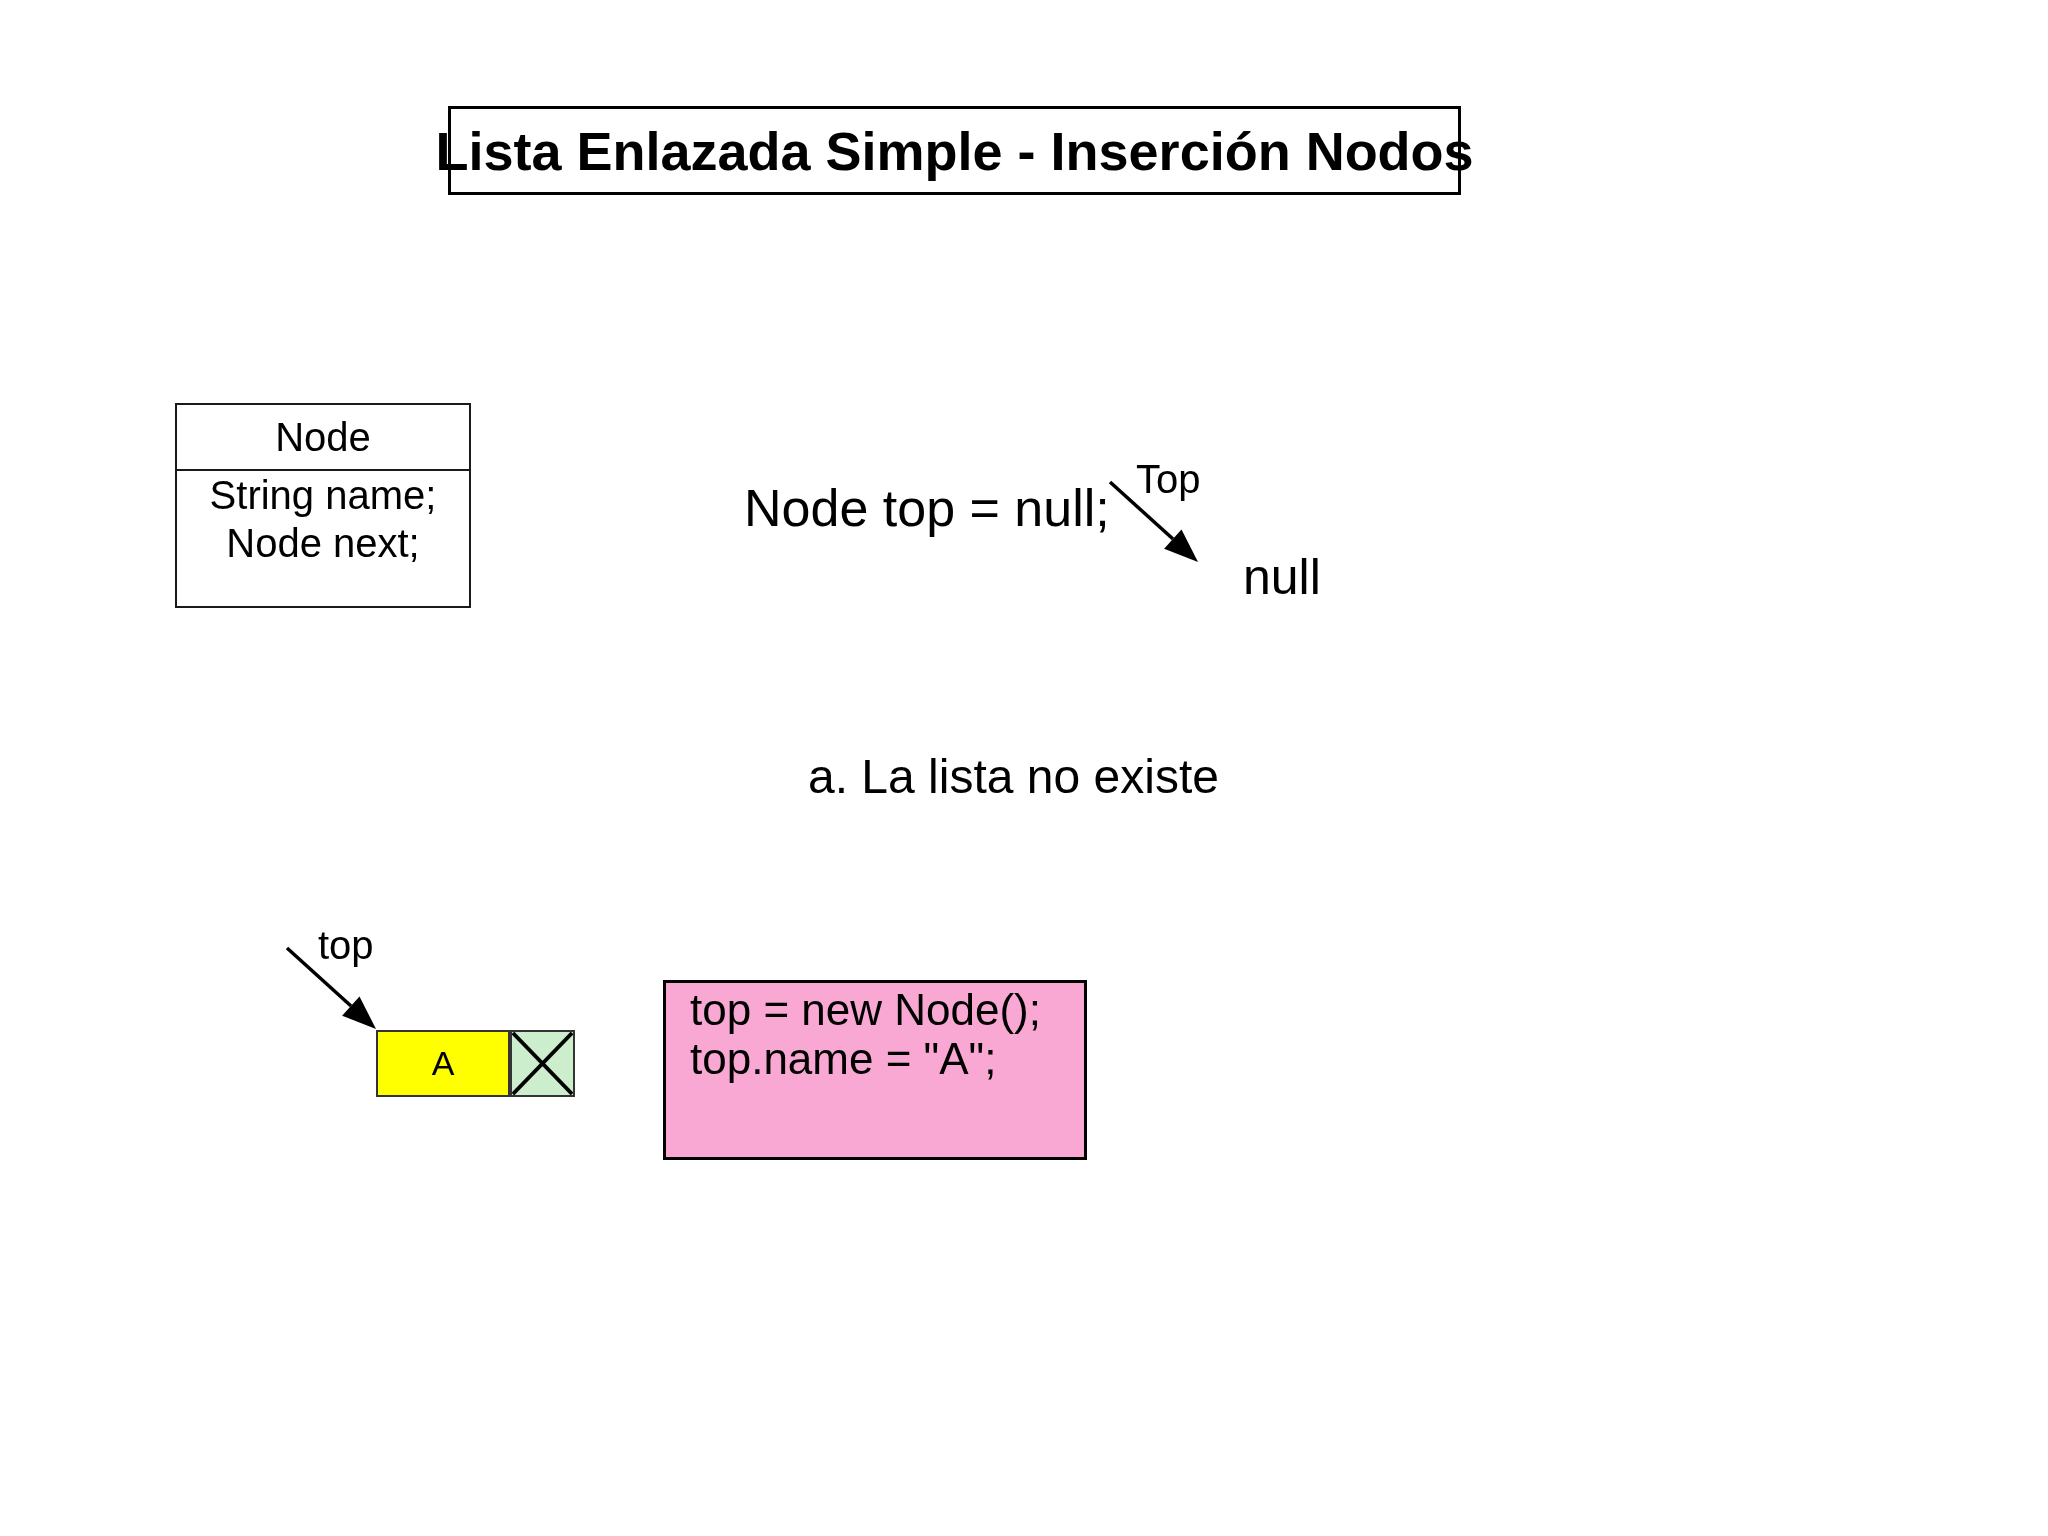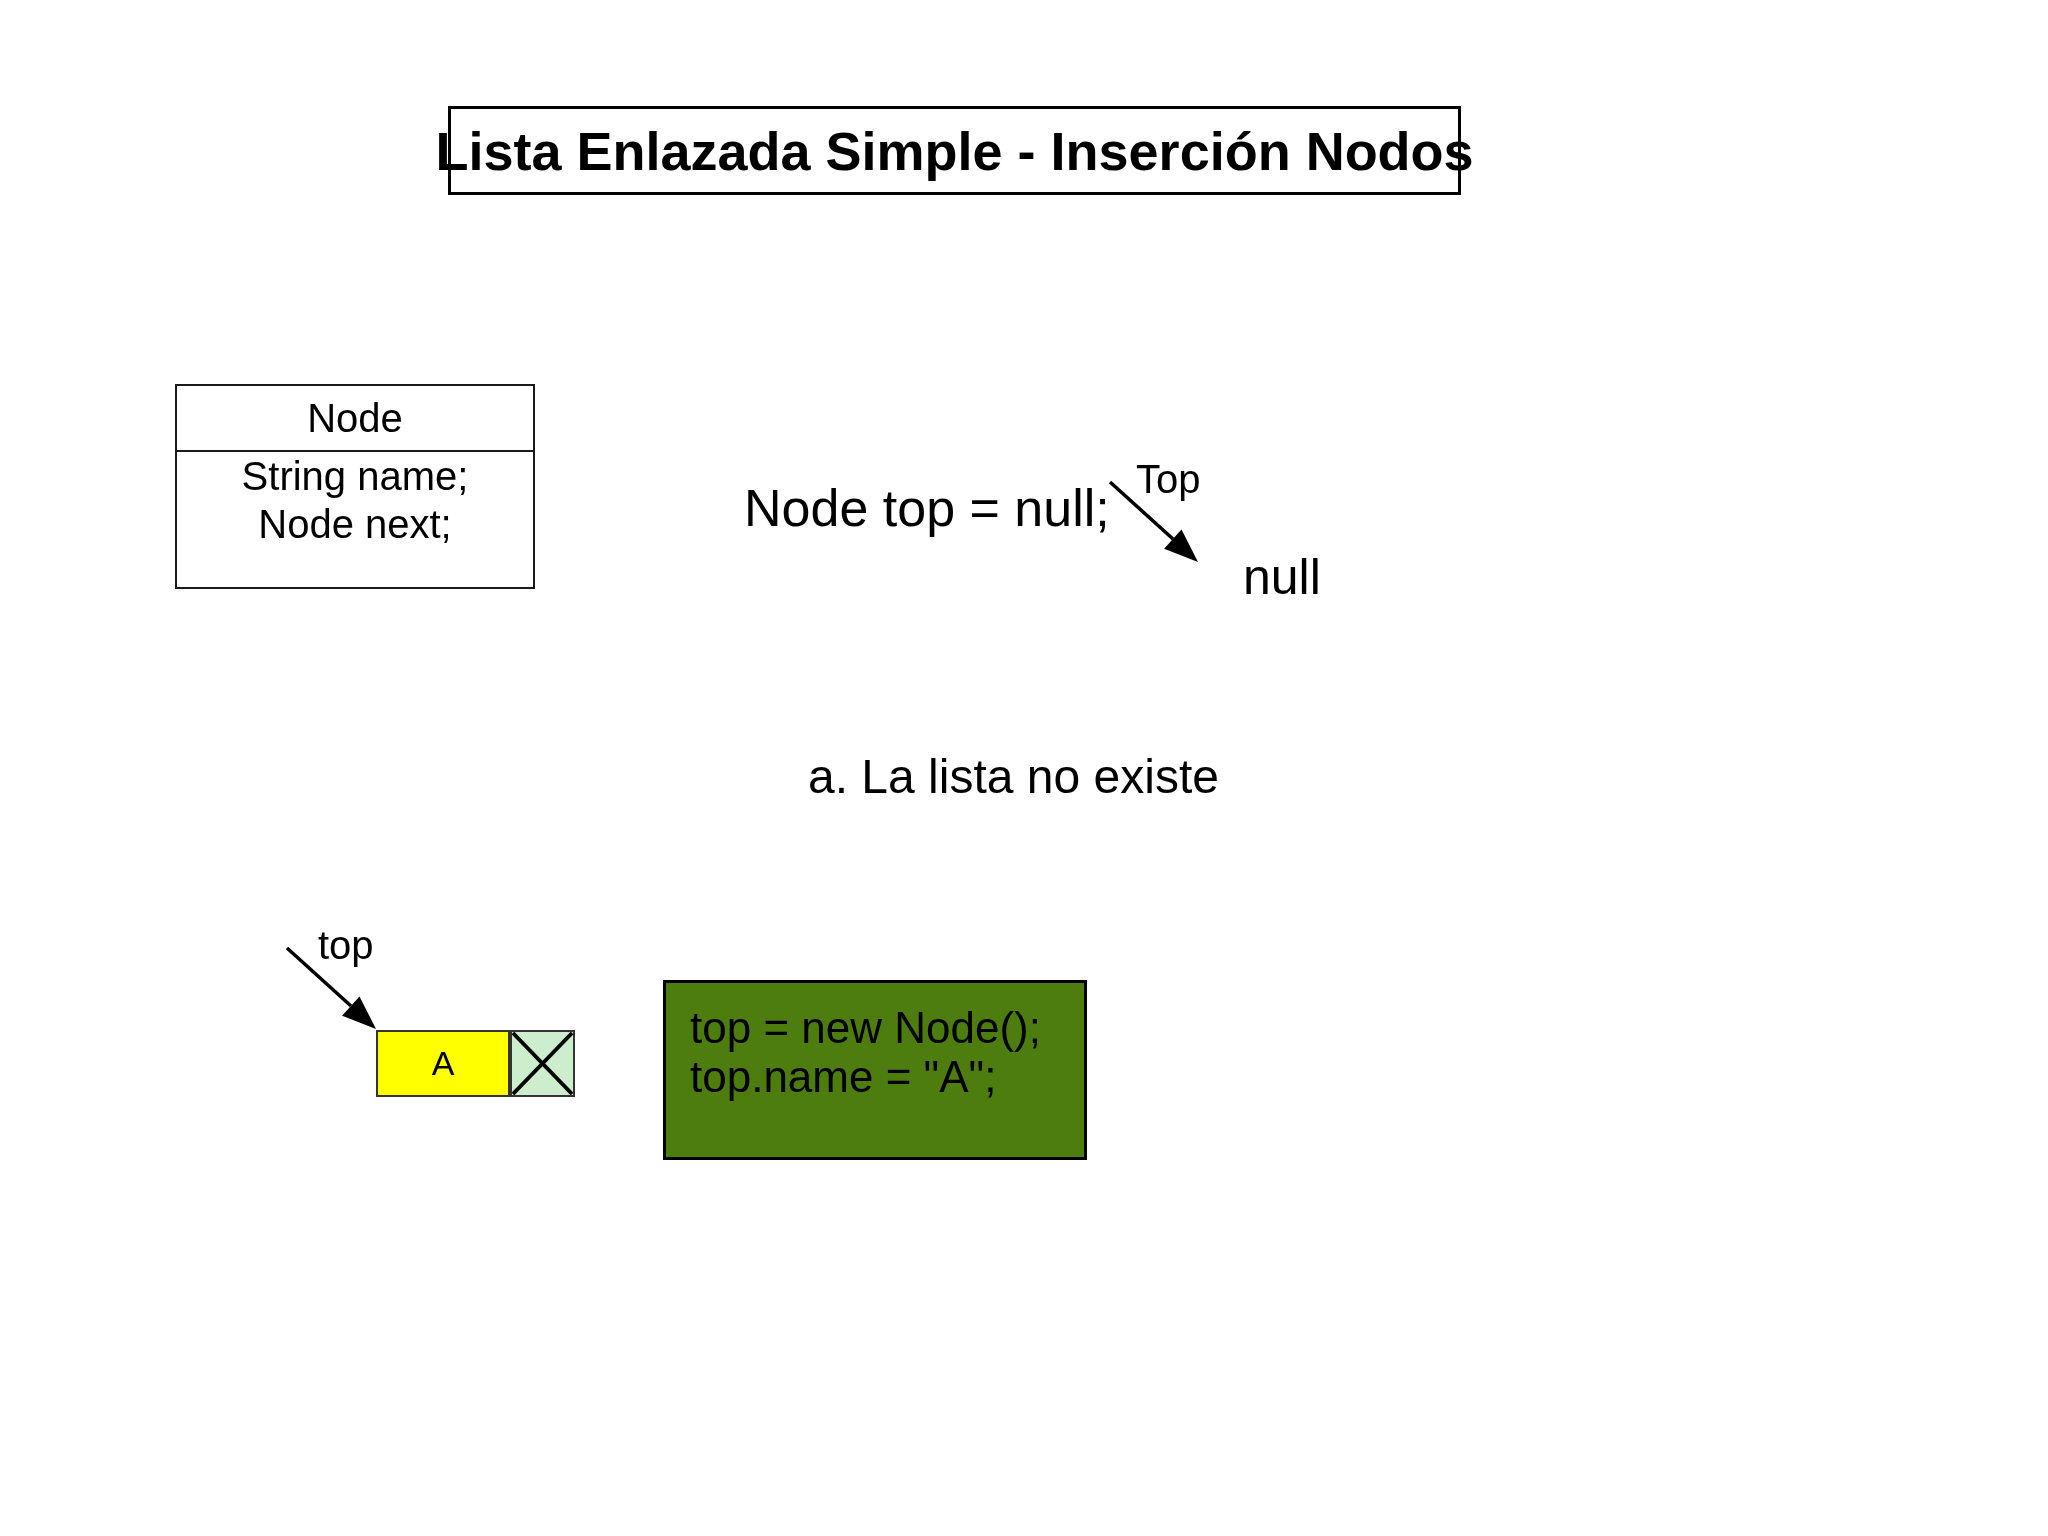--- a/index.html
+++ b/index.html
@@ -15,21 +15,21 @@
   
   .title-box{
     left:448px;top:106px;width:1013px;height:89px;
     border:3px solid #000;box-sizing:border-box;
     display:flex;align-items:center;justify-content:center;
     font-weight:bold;font-size:54px;white-space:nowrap;
     background:#fff;
   }
   
   .class-box{
-    left:175px;top:384px;width:360px;height:205px;
+    left:175px;top:403px;width:296px;height:205px;
     border:2px solid #1a1a1a;box-sizing:border-box;background:#fff;
   }
   .class-box .hdr{
     height:66px;border-bottom:2px solid #1a1a1a;box-sizing:border-box;
     display:flex;align-items:center;justify-content:center;
     font-size:40px;
   }
   .class-box .bdy{
     text-align:center;
     font-size:40px;line-height:48px;
@@ -48,22 +48,22 @@
     display:flex;align-items:center;justify-content:center;
     font-size:34px;
   }
   .next-cell{
     left:510px;top:1030px;width:65px;height:67px;
     background:#CCEECC;border:2px solid #333;box-sizing:border-box;
   }
   .next-cell svg{display:block;width:100%;height:100%;}
   .code-box{
     left:663px;top:980px;width:424px;height:180px;
-    border:3px solid #000;box-sizing:border-box;background:#4d7c0f;
-    padding:20px 0 0 24px;
+    border:3px solid #000;box-sizing:border-box;background:#f9a8d4;
+    padding:2px 0 0 24px;
     font-size:44px;line-height:49px;white-space:nowrap;
   }
   .arrows{left:0;top:0;width:2048px;height:1536px;pointer-events:none;}
 </style>
 </head>
 <body>
 
 <div class="slide">
 
   <div class="abs title-box">

